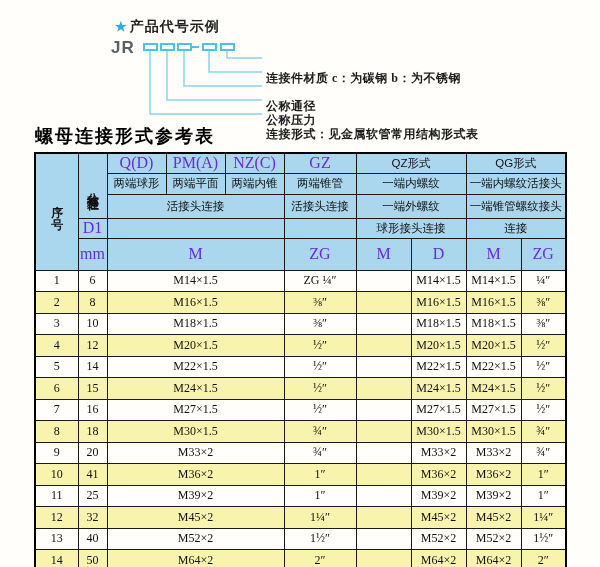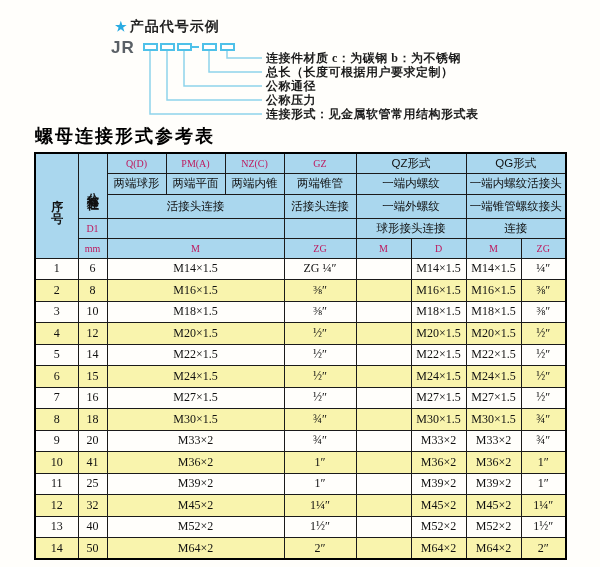--- a/index.html
+++ b/index.html
@@ -17,34 +17,34 @@
   
   .diag-heading{position:absolute;left:115px;top:18px;font-size:14px;font-weight:bold;color:#222;
     font-family:"Liberation Sans",sans-serif;letter-spacing:1px;text-align:right;}
   .diag-heading .star{color:var(--accent);margin-right:2px;font-size:13px;}
   .code-prefix{position:absolute;left:111px;top:38px;font-size:17px;font-weight:bold;color:#5a6066;
     font-family:"Liberation Sans",sans-serif;letter-spacing:1px;}
   .code-box{position:absolute;top:43px;width:15px;height:8px;border:2px solid var(--box-border);background:#fff;}
   .code-dash{position:absolute;top:46px;left:191px;width:8px;height:2px;background:var(--box-border);}
   .connector-svg{position:absolute;left:0;top:0;width:600px;height:150px;}
   .diag-label{position:absolute;left:266px;height:14px;line-height:14px;font-size:12px;font-weight:bold;
-    color:#1c1c1c;white-space:nowrap;letter-spacing:0.5px;}
+    color:#1c1c1c;white-space:nowrap;letter-spacing:0.5px;margin-top:20px;}
 
   
   .table-title{position:absolute;left:35px;top:124px;font-size:18px;font-weight:bold;color:#000;
     letter-spacing:2px;font-family:Liberation Sans, sans-serif;}
 
   
   table.ref{position:absolute;left:34px;top:152px;border-collapse:collapse;table-layout:fixed;
     border:2px solid #000;}
   table.ref td,table.ref th{border:1px solid var(--grid);text-align:center;vertical-align:middle;
     padding:0;font-weight:normal;overflow:hidden;}
   thead td,thead th{background:var(--header-bg);}
   .cn{font-size:11.5px;font-weight:600;font-family:"Liberation Sans",sans-serif;color:#111;}
-  .lat{font-size:10px;font-family:"Liberation Serif",serif;color:#be185d;}
+  .lat{font-size:16px;font-family:"Liberation Serif",serif;color:#6d28d9;}
   .vtext{writing-mode:vertical-lr;text-orientation:upright;display:inline-block;
     font-size:12px;font-weight:600;font-family:"Liberation Sans",sans-serif;color:#111;}
   .v-seq{letter-spacing:14px;}
   .v-dn{letter-spacing:2px;}
   tbody td{font-size:12px;font-family:"Liberation Serif",serif;color:#111;background:#fffefb;height:21.5px;}
   tbody tr.alt td{background:var(--alt-row);}
 </style>
 </head>
 <body>
 
@@ -65,21 +65,20 @@
 
   <svg class="connector-svg" viewBox="0 0 600 150" xmlns="http://www.w3.org/2000/svg">
     <polyline points="227,51 227,58 262,58" fill="none" stroke="#8fd4ec" stroke-width="1.5"></polyline>
     <polyline points="209,51 209,72 262,72" fill="none" stroke="#8fd4ec" stroke-width="1.5"></polyline>
     <polyline points="184,51 184,86 262,86" fill="none" stroke="#8fd4ec" stroke-width="1.5"></polyline>
     <polyline points="167,51 167,100 262,100" fill="none" stroke="#8fd4ec" stroke-width="1.5"></polyline>
     <polyline points="150,51 150,114 262,114" fill="none" stroke="#8fd4ec" stroke-width="1.5"></polyline>
   </svg>
 
   <div class="diag-label" style="top:51px">连接件材质  c：为碳钢  b：为不锈钢</div>
-  <div class="diag-label" style="top:65px">总长（长度可根据用户要求定制）</div>
   <div class="diag-label" style="top:79px">公称通径</div>
   <div class="diag-label" style="top:93px">公称压力</div>
   <div class="diag-label" style="top:107px">连接形式：见金属软管常用结构形式表</div>
 
   <div class="table-title">螺母连接形式参考表</div>
 
   <table class="ref">
     <colgroup>
       <col style="width:43px">
         <col style="width:29px">
@@ -117,21 +116,21 @@
         <td class="cn" colspan="2">一端外螺纹</td>
         <td class="cn" colspan="2">一端锥管螺纹接头</td>
       </tr>
       <tr style="height:20px">
         <td class="lat">D1</td>
         <td colspan="3"></td>
         <td></td>
         <td class="cn" colspan="2">球形接头连接</td>
         <td class="cn" colspan="2">连接</td>
       </tr>
-      <tr style="height:20px">
+      <tr style="height:32px">
         <td class="lat">mm</td>
         <td class="lat" colspan="3">M</td>
         <td class="lat">ZG</td>
         <td class="lat">M</td>
         <td class="lat">D</td>
         <td class="lat">M</td>
         <td class="lat">ZG</td>
       </tr>
     </thead>
     <tbody id="table-body">

